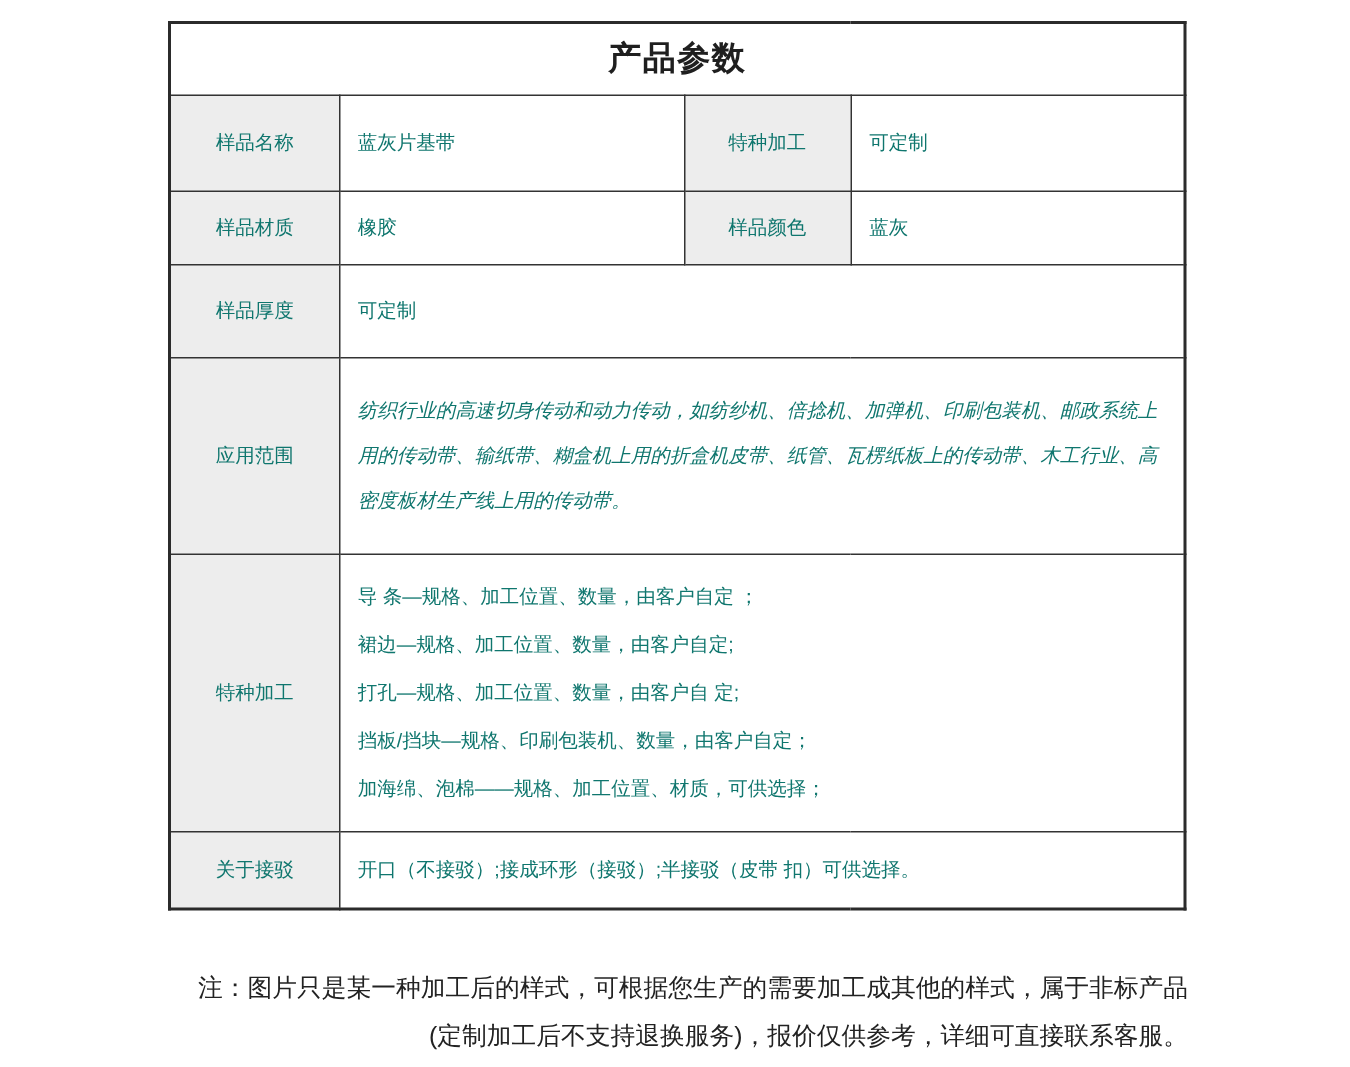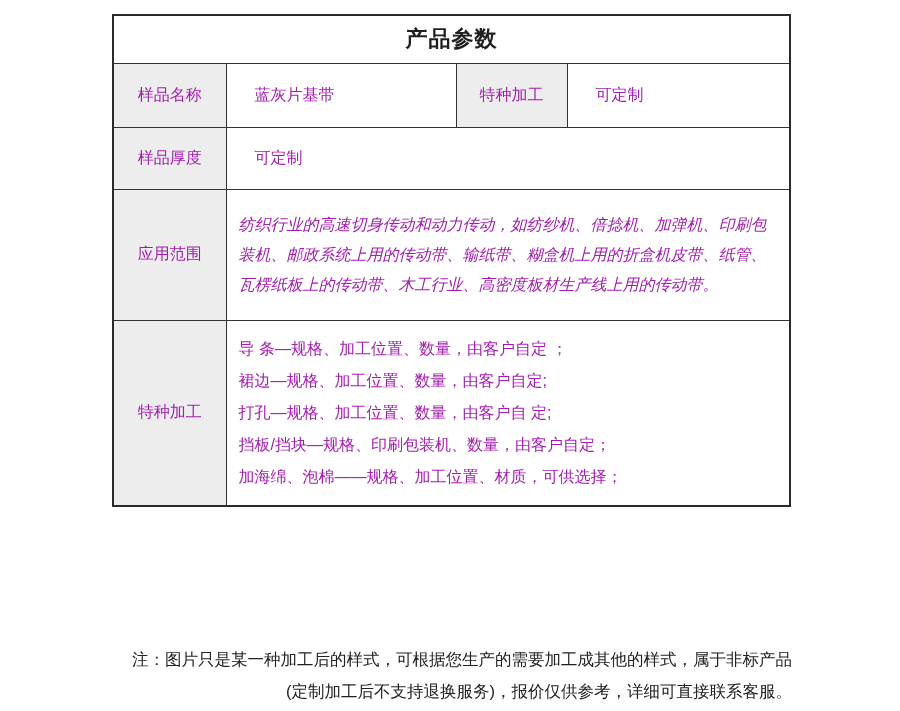--- a/index.html
+++ b/index.html
@@ -23,42 +23,42 @@
     border-collapse: collapse;
     border: 2px solid #2b2b2b;
     table-layout: fixed;
   }
   table.params col.c1 { width: 113px; }
   table.params col.c2 { width: 230px; }
   table.params col.c3 { width: 111px; }
   table.params col.c4 { width: 223px; }
   table.params th, table.params td {
     border: 1px solid #333333;
-    font-size: 16px;
-    color: #a21caf;
+    font-size: 13px;
+    color: #0f766e;
     vertical-align: middle;
   }
   tr.title-row th {
     height: 48px;
     font-size: 22px;
     font-weight: 700;
     color: #1f1f1f;
     text-align: center;
     letter-spacing: 1px;
     background: #ffffff;
   }
   td.label {
     background: #ededed;
     text-align: center;
     color: #404040;
     font-size: 16.5px;
   }
   td.value {
     background: #ffffff;
-    padding: 8px 28px;
+    padding: 8px 12px;
     text-align: left;
   }
   tr.r1 td { height: 64px; }
   tr.r2 td { height: 49px; }
   tr.r3 td { height: 62px; margin-left: 12px; }
   tr.r6 td { height: 52px; }
   td.value.para {
     line-height: 30px;
     padding: 20px 14px 20px 12px;
     font-style: italic;
@@ -96,20 +96,26 @@
         <th colspan="4">产品参数</th>
       </tr>
 
       <tr class="r1">
         <td class="label">样品名称</td>
         <td class="value">蓝灰片基带</td>
         <td class="label">特种加工</td>
         <td class="value">可定制</td>
       </tr>
 
+      <tr class="r2">
+        <td class="label">样品材质</td>
+        <td class="value">橡胶</td>
+        <td class="label">样品颜色</td>
+        <td class="value">蓝灰</td>
+      </tr>
 
       <tr class="r3">
         <td class="label">样品厚度</td>
         <td class="value" colspan="3">可定制</td>
       </tr>
 
       <tr class="r4">
         <td class="label">应用范围</td>
         <td class="value para" colspan="3">纺织行业的高速切身传动和动力传动，如纺纱机、倍捻机、加弹机、印刷包装机、邮政系统上用的传动带、输纸带、糊盒机上用的折盒机皮带、纸管、瓦楞纸板上的传动带、木工行业、高密度板材生产线上用的传动带。</td>
       </tr>
@@ -118,18 +124,22 @@
         <td class="label">特种加工</td>
         <td class="value multi" colspan="3">
           <div>导 条—规格、加工位置、数量，由客户自定 ；</div>
           <div>裙边—规格、加工位置、数量，由客户自定;</div>
           <div>打孔—规格、加工位置、数量，由客户自 定;</div>
           <div>挡板/挡块—规格、印刷包装机、数量，由客户自定；</div>
           <div>加海绵、泡棉——规格、加工位置、材质，可供选择；</div>
         </td>
       </tr>
 
+      <tr class="r6">
+        <td class="label">关于接驳</td>
+        <td class="value" colspan="3">开口（不接驳）;接成环形（接驳）;半接驳（皮带 扣）可供选择。</td>
+      </tr>
     </tbody>
   </table>
 
   <p class="note">注：图片只是某一种加工后的样式，可根据您生产的需要加工成其他的样式，属于非标产品(定制加工后不支持退换服务)，报价仅供参考，详细可直接联系客服。</p>
 
 </div>
 
 </body></html>

